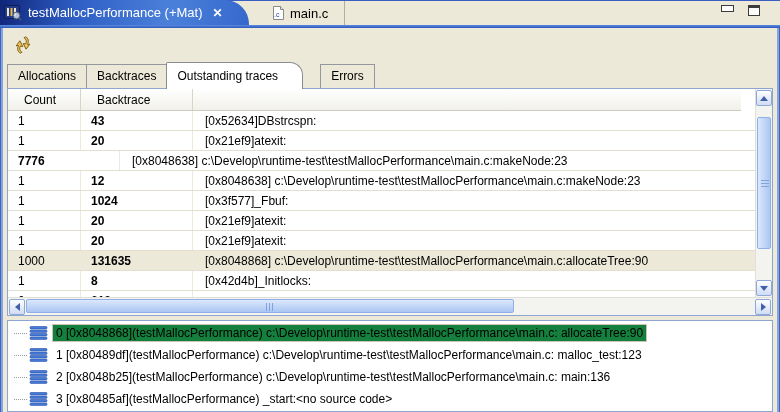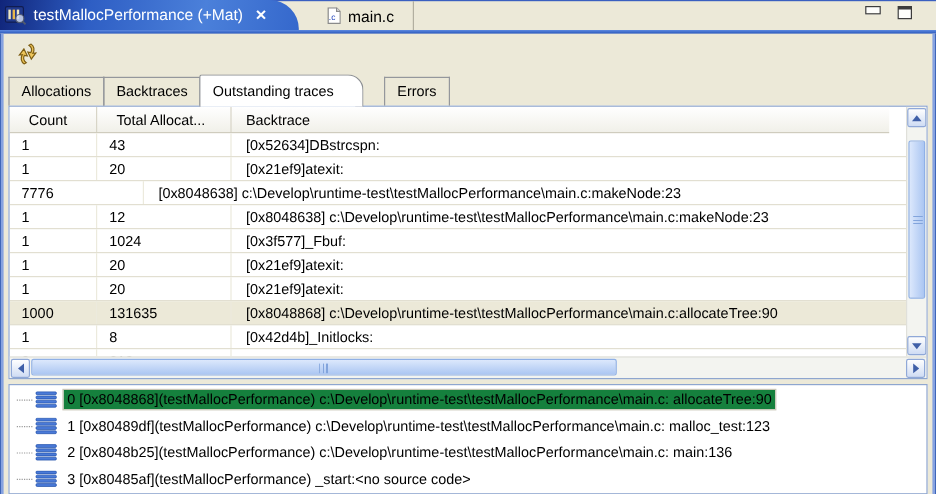--- a/index.html
+++ b/index.html
@@ -70,21 +70,21 @@
     border-bottom:1px solid #cfccbe; font-size:12px; }
   .th { padding:4px 6px 0 16px; border-right:1px solid #d8d5c7; white-space:nowrap; overflow:hidden; }
   .th:nth-child(1) { width:73px; }
   .th:nth-child(2) { width:112px; }
   .th:nth-child(3) { flex:1; border-right:none; padding-left:12px; }
   .tbody { position:absolute; top:22px; left:0; right:17px; bottom:18px; overflow:hidden; }
   .row { display:flex; height:20px; border-bottom:1px solid #e2dfd1; font-size:12px; }
   .row.selected { background:#ece9d8; }
   .cell { padding:3px 4px 0 10px; border-right:1px solid #eceadd; white-space:nowrap; overflow:hidden; }
   .c-count { width:73px; }
-  .c-total { width:112px; }
+  .c-total { width:112px;font-weight:bold; }
   .c-bt { flex:1; border-right:none; padding-left:12px; }
 
   
   .vscroll { position:absolute; top:0; right:0; width:17px; bottom:18px;
     background:#f3f4f0; border-left:1px solid #e0e0da; }
   .hscroll { position:absolute; left:0; right:0; bottom:0; height:18px;
     background:#f3f4f0; border-top:1px solid #e0e0da; }
   .sbtn { position:absolute; width:16px; height:16px;
     background:linear-gradient(#fefefe,#cfdcf4);
     border:1px solid #8fa8d8; border-radius:2px;
@@ -169,21 +169,20 @@
 <div class="vtab">Allocations</div>
     <div class="vtab">Backtraces</div>
     <div class="vtab selected">Outstanding traces</div>
     <div class="vtab">Errors</div>
   </div>
 
 <div class="content-panel">
   <div class="thead">
 
   <div class="th">Count</div>
-      <div class="th">Total Allocat...</div>
       <div class="th">Backtrace</div>
     </div>
   <div class="tbody">
 
   <div class="row">
       <div class="cell c-count">1</div>
       <div class="cell c-total">43</div>
       <div class="cell c-bt">[0x52634]DBstrcspn:</div>
     </div>
       <div class="row">

